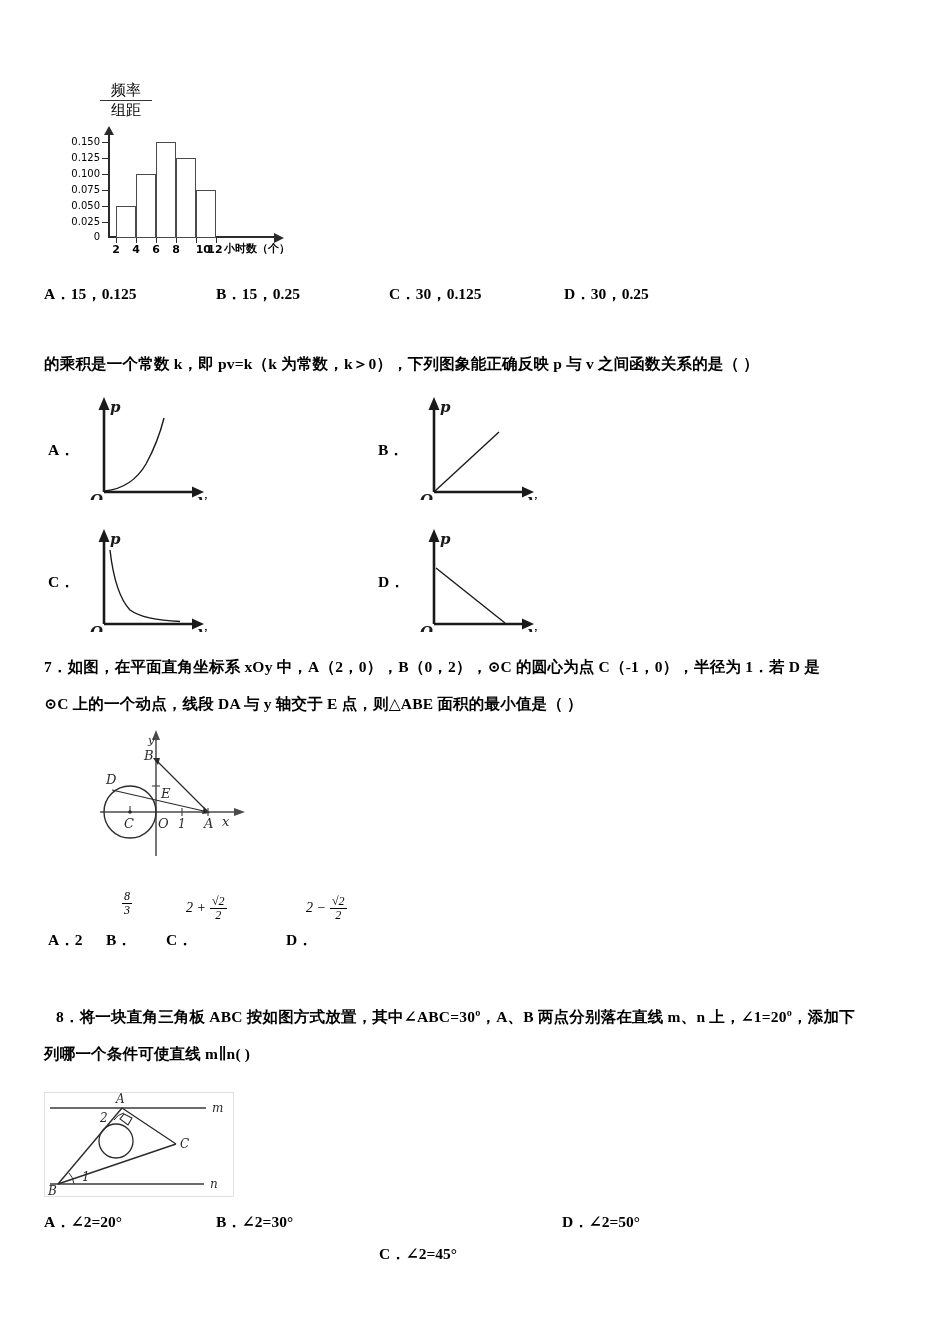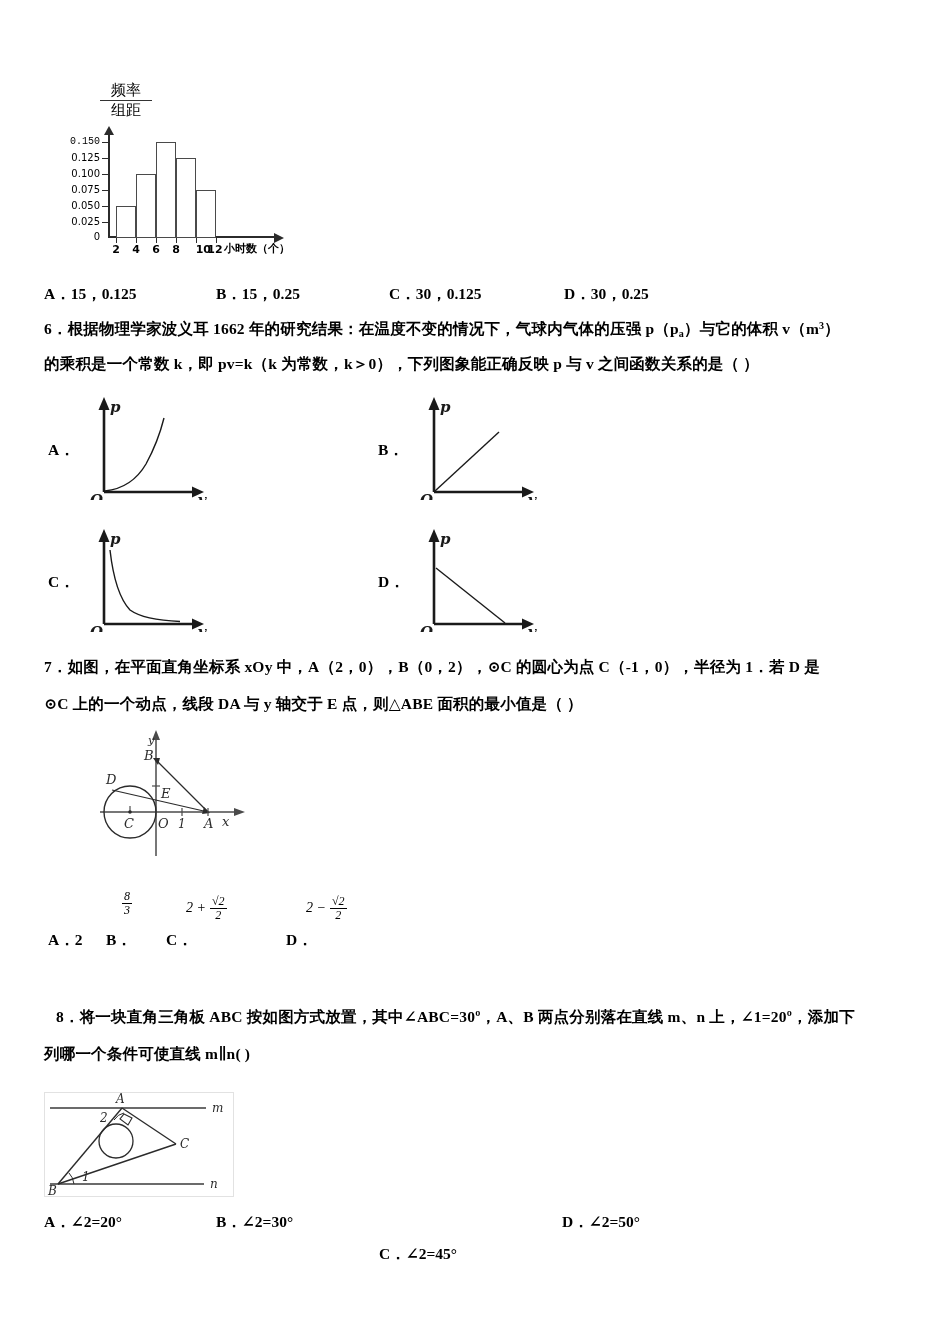--- a/index.html
+++ b/index.html
@@ -165,21 +165,21 @@
                   border-left:5px solid transparent; border-right:5px solid transparent;
                   border-bottom:9px solid #2b2b2b;"></div>
 
       <div class="axis-line" style="left:60px; top:108.2px; width:168px; height:1.8px;"></div>
 
       <div style="position:absolute; left:226px; top:104.5px; width:0; height:0;
                   border-top:5px solid transparent; border-bottom:5px solid transparent;
                   border-left:10px solid #2b2b2b;"></div>
 
       <div class="tick" style="left:54px; top:13.9px; width:6px; height:1.5px;"></div>
-      <div class="ytick-label" style="left:0px; top:8px; width:52px;font-family:Liberation Mono, monospace;">0.150</div>
+      <div class="ytick-label" style="left:0px; top:8px; width:52px;">0.150</div>
 
       <div class="tick" style="left:54px; top:29.9px; width:6px; height:1.5px;"></div>
       <div class="ytick-label" style="left:0px; top:24px; width:52px;">0.125</div>
 
       <div class="tick" style="left:54px; top:45.9px; width:6px; height:1.5px;"></div>
       <div class="ytick-label" style="left:0px; top:40px; width:52px;">0.100</div>
 
       <div class="tick" style="left:54px; top:61.9px; width:6px; height:1.5px;"></div>
       <div class="ytick-label" style="left:0px; top:56px; width:52px;">0.075</div>
 
@@ -223,23 +223,20 @@
       <span>B．</span><span>15，0.25</span>
     </span>
     <span class="opt-cell" style="left:345px;">
       <span>C．</span><span>30，0.125</span>
     </span>
     <span class="opt-cell" style="left:520px;">
       <span>D．</span><span>30，0.25</span>
     </span>
   </div>
 
-  <div class="qtext" style="left:44px; top:320px;">
-    <span>6．根据物理学家波义耳 1662 年的研究结果：在温度不变的情况下，气球内气体的压强 p（p</span><sub>a</sub><span>）与它的体积 v（m</span><sup>3</sup><span>）</span>
-  </div>
   <div class="qtext" style="left:44px; top:355px;">的乘积是一个常数 k，即 pv=k（k 为常数，k＞0），下列图象能正确反映 p 与 v 之间函数关系的是（     ）</div>
 
   <div class="panel-letter" style="left:48px; top:440px;">A．</div>
   <div class="graph-panel" style="left:82px; top:392px;">
     <svg width="130" height="108" viewBox="0 0 130 108">
       <line x1="22" y1="100" x2="112" y2="100" stroke="#1a1a1a" stroke-width="2.6"></line>
       <polygon points="110,94.5 122,100 110,105.5" fill="#1a1a1a"></polygon>
       <line x1="22" y1="100" x2="22" y2="16" stroke="#1a1a1a" stroke-width="2.6"></line>
       <polygon points="16.5,18 22,5 27.5,18" fill="#1a1a1a"></polygon>
       <path d="M 23 99 Q 50 96 64 72 Q 76 50 82 26" fill="none" stroke="#1a1a1a" stroke-width="1.4"></path>

